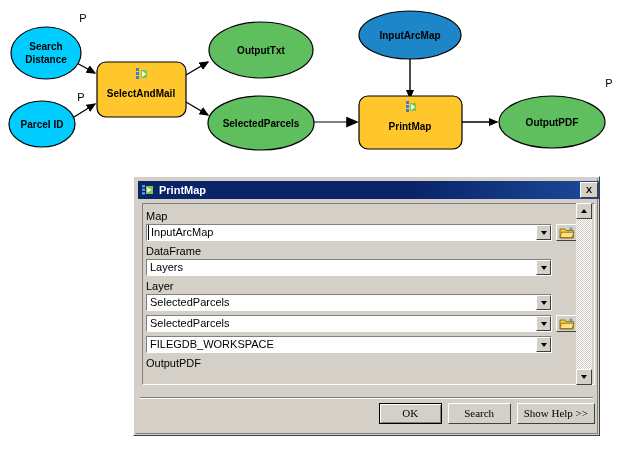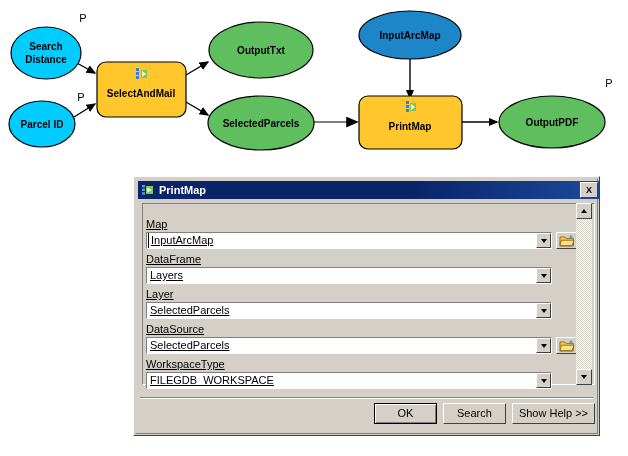--- a/index.html
+++ b/index.html
@@ -120,25 +120,24 @@
     background: #d4d0c8;
     border-top: 1px solid #808080;
     border-left: 1px solid #808080;
     border-right: 1px solid #ffffff;
     border-bottom: 1px solid #ffffff;
     box-sizing: border-box;
   }
   #form-fields {
     position: absolute;
     left: 3px;
-    top: 14px;
+    top: 6px;
     width: 432px;
     height: 176px;
     overflow: hidden;
-    text-decoration: underline;
   }
   .field-group {
     margin-bottom: 4px;
   }
   .field-label {
     font-size: 11px;
     color: #000000;
     font-family: "Liberation Sans", sans-serif;
     line-height: 13px;
     margin-bottom: 1px;
@@ -290,21 +289,21 @@
     min-width: 63px;
     padding: 0 6px;
     background: #d4d0c8;
     border-top: 1px solid #ffffff;
     border-left: 1px solid #ffffff;
     border-right: 1px solid #404040;
     border-bottom: 1px solid #404040;
     box-sizing: border-box;
     font-size: 11px;
     color: #000000;
-    font-family: Liberation Sans, sans-serif;
+    font-family: Liberation Serif, serif;
     display: flex;
     align-items: center;
     justify-content: center;
     cursor: pointer;
     white-space: nowrap;
     text-align: center;
   }
   .dlg-btn.default {
     border: 1px solid #000000;
     box-shadow: inset 1px 1px 0 #ffffff, inset -1px -1px 0 #808080;
@@ -470,38 +469,36 @@
           <div class="field-row">
             <div class="combo">
               <div class="combo-value">SelectedParcels</div>
               <div class="combo-arrow"></div>
             </div>
             <div class="browse-spacer"></div>
           </div>
         </div>
 
         <div class="field-group">
-          <div class="field-label">DataSource</div>
           <div class="field-row">
             <div class="combo">
               <div class="combo-value">SelectedParcels</div>
               <div class="combo-arrow"></div>
             </div>
             <div class="browse-btn">
               <svg width="16" height="14" viewBox="0 0 16 14">
                 <path d="M1,3 L6,3 L7.2,4.6 L14.4,4.6 L14.4,12 L1,12 z" fill="#ffcc44" stroke="#8a6a10" stroke-width="0.9"></path>
                 <path d="M2.4,6.2 L15,6.2 L13,11.6 L1,11.6 z" fill="#ffe08a" stroke="#8a6a10" stroke-width="0.9"></path>
                 <path d="M11.3,1.2 L12.5,1.2 L12.5,2.4 L13.7,2.4 L13.7,3.6 L12.5,3.6 L12.5,4.8 L11.3,4.8 L11.3,3.6 L10.1,3.6 L10.1,2.4 L11.3,2.4 z" fill="#4a90d9"></path>
               </svg>
             </div>
           </div>
         </div>
 
         <div class="field-group">
-          <div class="field-label">WorkspaceType</div>
           <div class="field-row">
             <div class="combo">
               <div class="combo-value">FILEGDB_WORKSPACE</div>
               <div class="combo-arrow"></div>
             </div>
             <div class="browse-spacer"></div>
           </div>
         </div>
 
         <div class="field-group">

